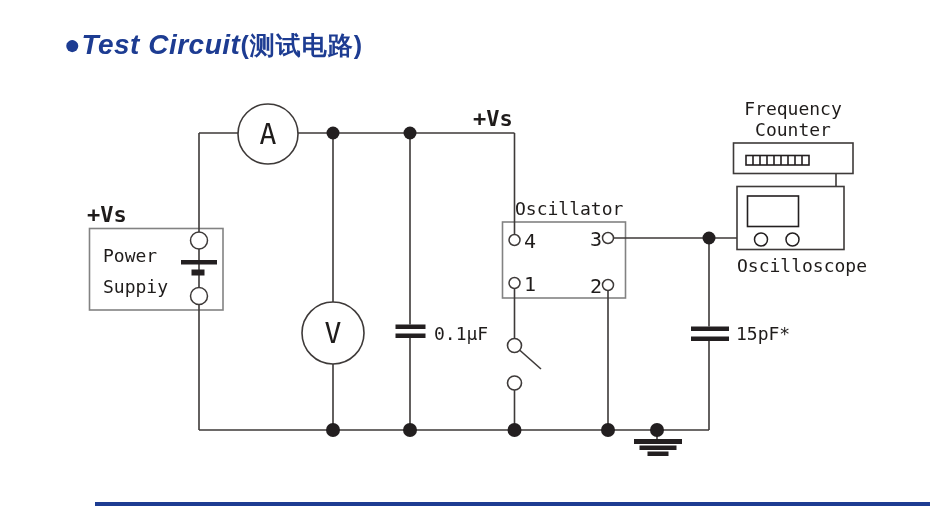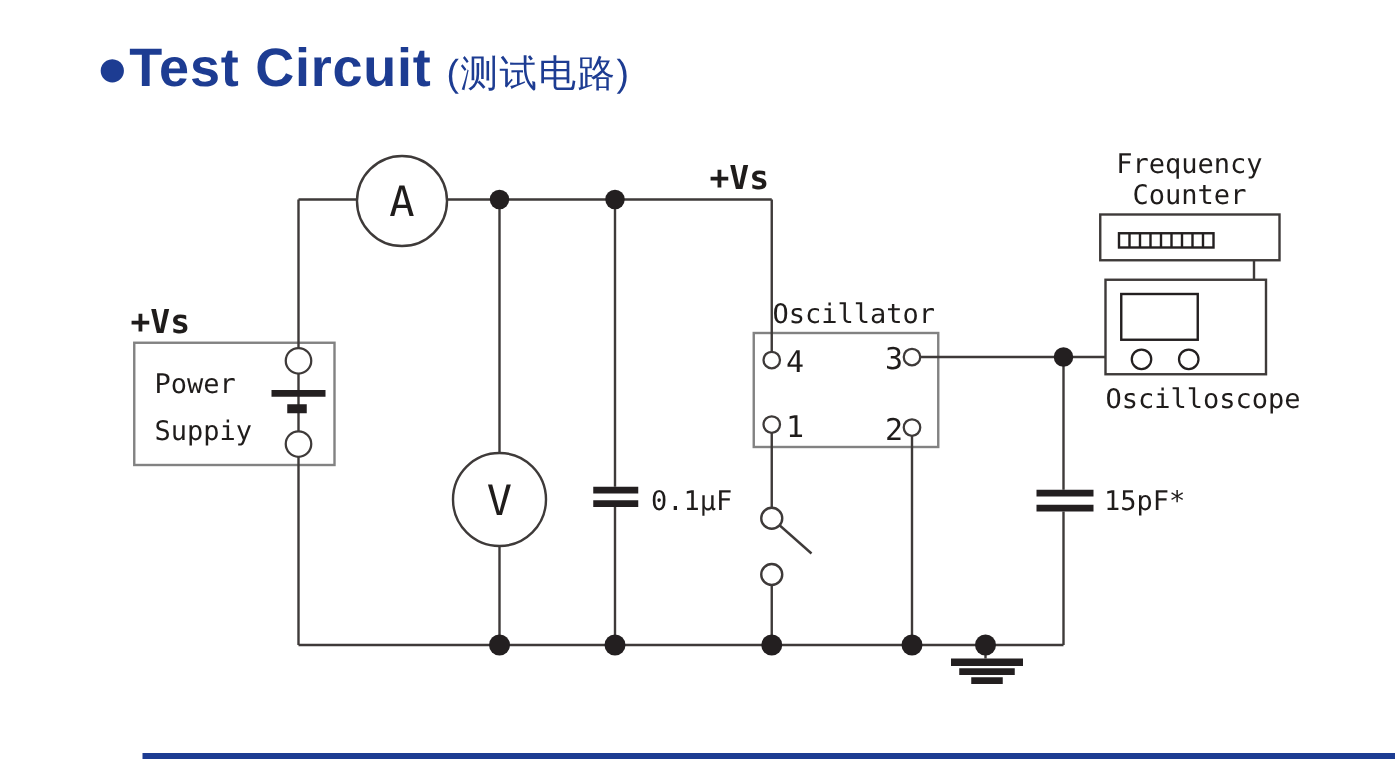--- a/index.html
+++ b/index.html
@@ -4,22 +4,22 @@
 <style>
   html,body{margin:0;padding:0;background:#ffffff;}
   .page{
     position:relative;width:930px;height:507px;background:#ffffff;
     overflow:hidden;font-family:"Liberation Sans",sans-serif;
   }
   .title{
     position:absolute;left:64px;top:28px;white-space:nowrap;
     color:#1d3c92;line-height:34px;
   }
-  .title-main{font-weight:bold;font-size:36px;letter-spacing:0.5px;}
-  .title-sub{font-weight:normal;font-size:25px;letter-spacing:1px;margin-left:10px;}
+  .title-main{font-weight:bold;font-size:28px;letter-spacing:0.5px;font-style:italic;}
+  .title-sub{font-weight:bold;font-size:25px;letter-spacing:1px;}
   .circuit-svg{position:absolute;left:0;top:0;}
   .footer-rule{
     position:absolute;left:95px;top:502px;width:835px;height:4px;
     background:#1d3c92;
   }
   text{
     font-family:"DejaVu Sans Mono","Liberation Mono",monospace;
     fill:#1f1c1b;
   }
   .lbl{font-size:18px;}

